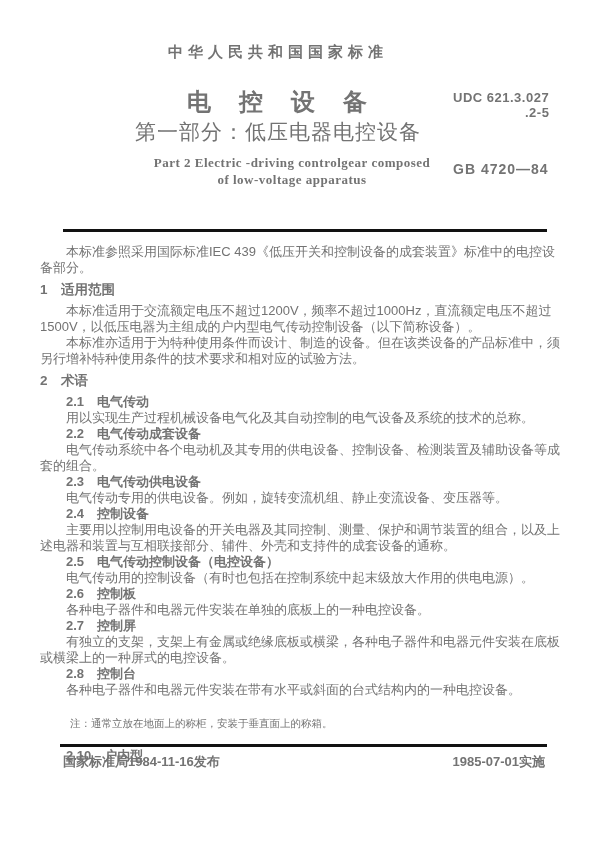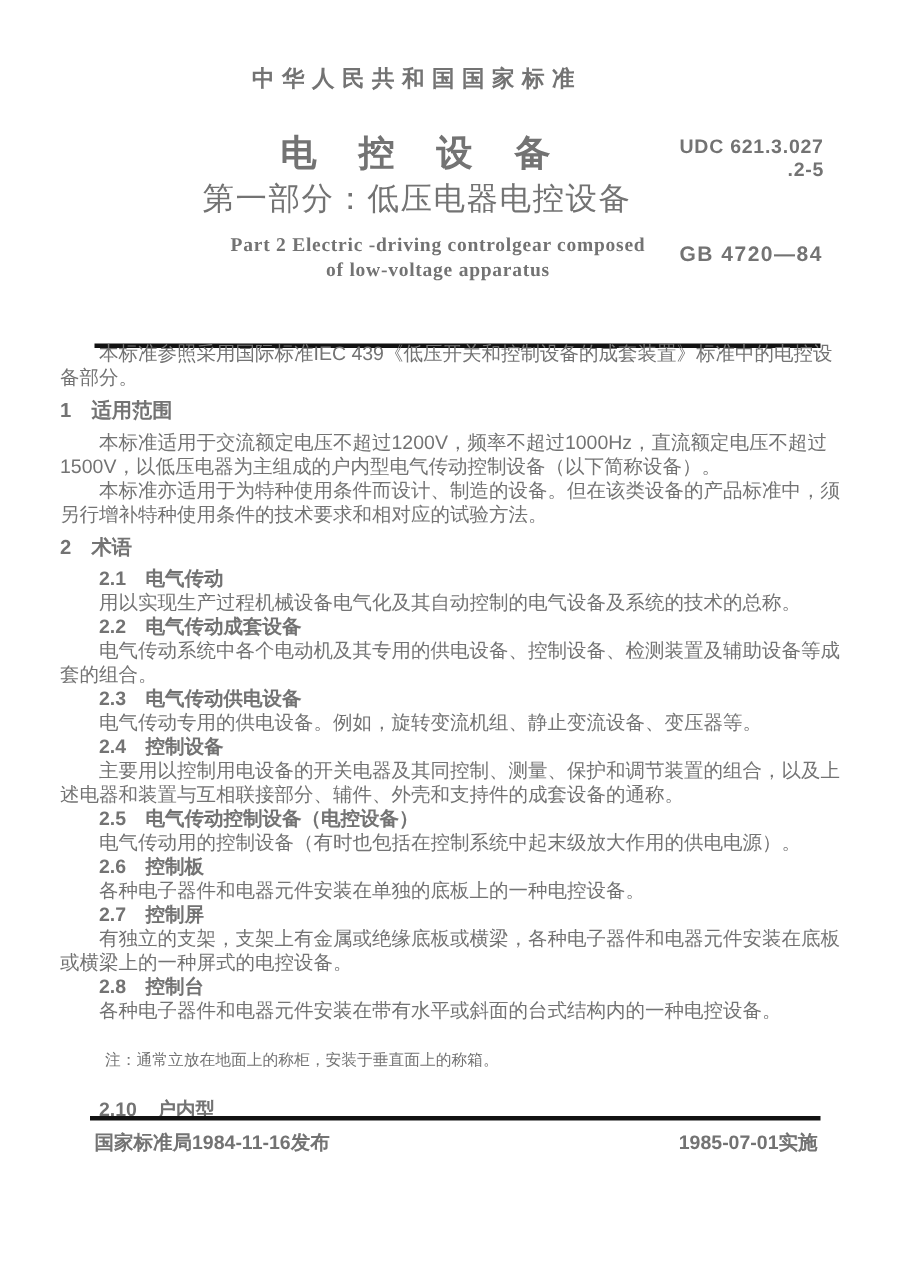--- a/index.html
+++ b/index.html
@@ -54,21 +54,21 @@
     font-size:13px;font-weight:bold;
     line-height:17px;
     letter-spacing:.5px;
   }
   
   .rule{position:absolute;background:#121212;height:3px;}
   .rule-top{top:229px;left:63px;width:484px;}
   .rule-bottom{top:744px;left:60px;width:487px;}
   
   .content{
-    position:absolute;top:228px;left:40px;width:521px;
+    position:absolute;top:244px;left:40px;width:521px;
     font-size:13px;line-height:16px;
   }
   .blk{margin:0;}
   .h1{font-weight:bold;font-size:13.5px;margin:6px 0 5px;}
   .h2{font-weight:bold;text-indent:26px;}
   .p,.def{text-indent:26px;}
   .note{font-size:10.5px;line-height:14px;text-indent:30px;margin:18px 0;}
   
   .footer-text{
     position:absolute;top:753px;left:63px;right:55px;

